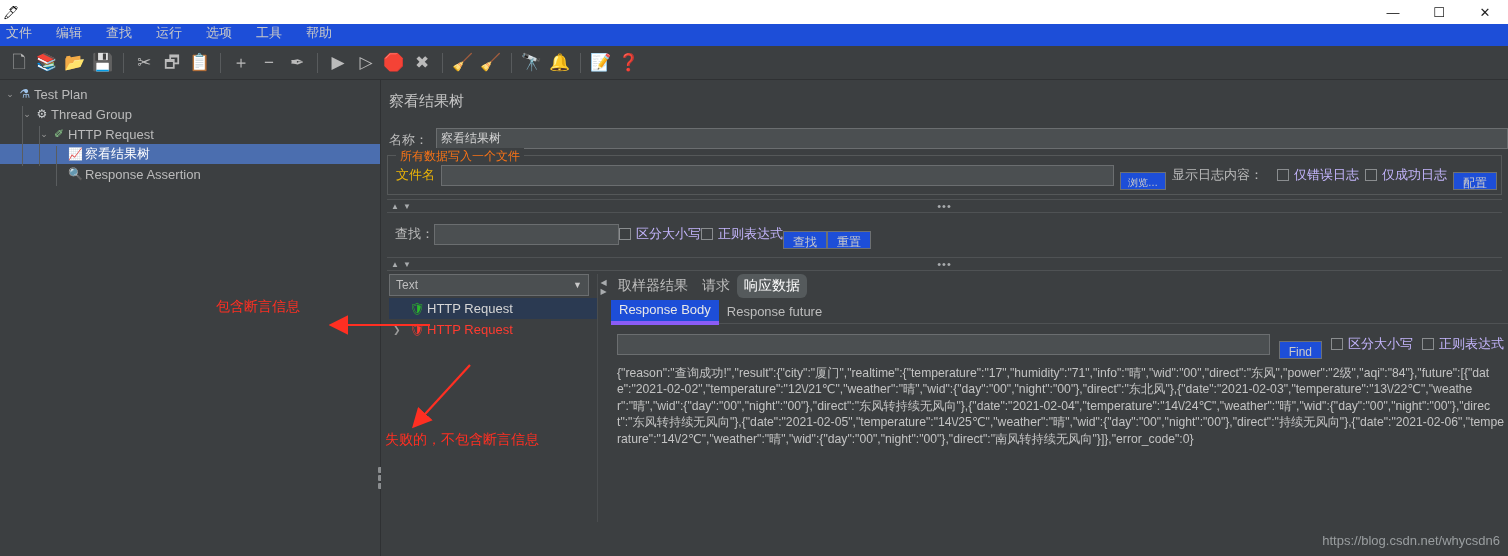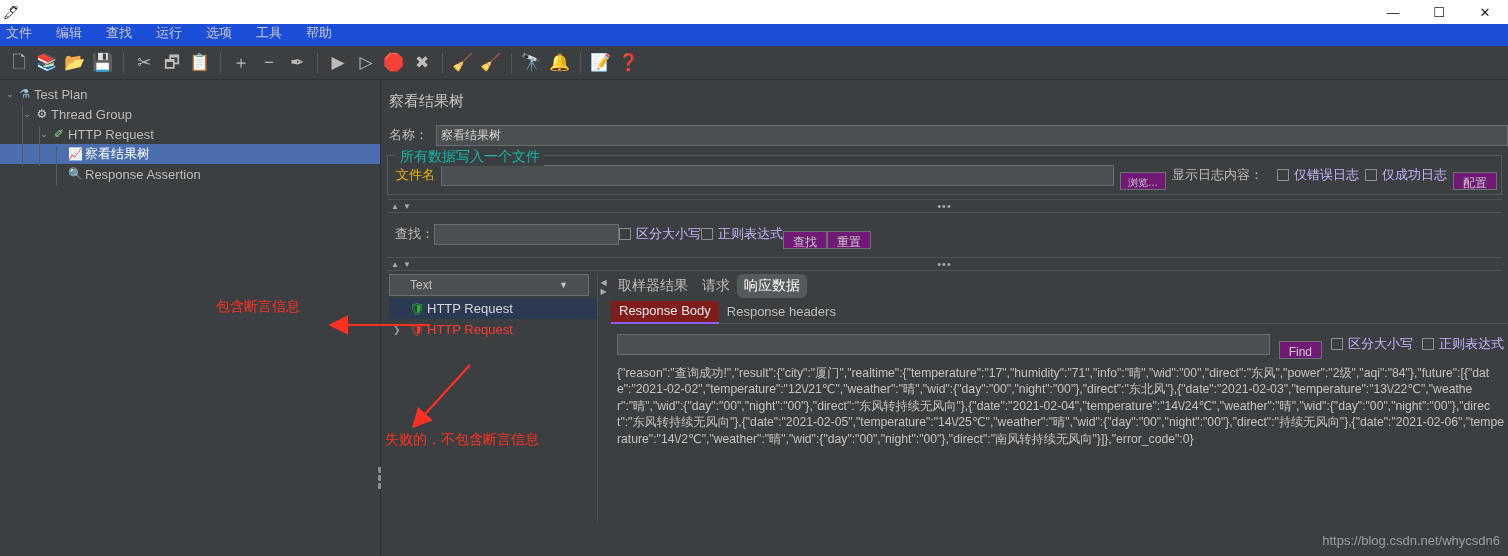--- a/index.html
+++ b/index.html
@@ -47,40 +47,40 @@
   .ticon { display:inline-block; width:18px; text-align:center; font-size:12px; }
   .guide { position:absolute; top:0; bottom:0; width:1px; background:#5e7fb5; }
 
   #splitterdots { position:absolute; left:378px; top:385px; width:8px; }
   .sdot { width:6px; height:6px; background:#8a8d8f; margin:2px 0; border-radius:1px; }
 
   
   #right { flex:1; background:#3c3f41; position:relative; padding:0 0 0 0; }
   #panel-title { font-size:15px; color:#c5c5c5; padding:12px 0 10px 8px; }
 
-  .frow { display:flex; align-items:center; padding:0 0 0 8px; height:28px; }
+  .frow { display:flex; align-items:flex-end; padding:0 0 0 8px; height:28px; }
   .flabel { font-size:13px; color:#bbbbbb; margin-right:8px; white-space:nowrap; }
   .finput {
     flex:1; height:21px; background:#4b4f51; border:1px solid #6b6e70;
     color:#d4d4d4; font-size:12px; padding:1px 4px;
     font-family:"Liberation Sans", sans-serif; outline:none;
   }
   .finput::placeholder { color:#8d8d8d; }
 
   
   #filegroup { margin:6px 6px 0 6px; border:1px solid #555859; padding:0; position:relative;
                height:40px; }
   #filegroup-legend { position:absolute; top:-8px; left:8px; background:#3c3f41;
-                      padding:0 4px; font-size:14px; color:#14b8a6; }
+                      padding:0 4px; font-size:12px; color:#f97316; }
   #filerow { display:flex; align-items:center; height:38px; padding:0 4px 0 8px; gap:6px; }
   #filename-label { font-size:13px; color:#eab308;text-align:right; }
   #filename-input { flex:1; height:21px; background:#4b4f51; border:1px solid #6b6e70;
                     color:#d4d4d4; font-size:12px; padding:1px 4px; }
   .btn {
-    background:#701a75; border:1px solid #6d7072; color:#c9c9c9;
+    background:#1d4ed8; border:1px solid #6d7072; color:#c9c9c9;
     font-size:12px; padding:3px 9px; height:18px; line-height:14px;
     font-family:"Liberation Sans", sans-serif; white-space:nowrap;margin-top:12px;
   }
   .btn.small { font-size:10px; padding:3px 7px; }
   .cb { display:flex; align-items:center; gap:5px; font-size:13px; color:#c4b5fd;
         white-space:nowrap; }
   .cbbox { width:12px; height:12px; border:1px solid #8a8d8f; background:#3c3f41; }
 
   
   .divbar { height:14px; margin:4px 6px 0 6px; border-top:1px solid #4f5254;
@@ -95,21 +95,21 @@
   #search-label { font-size:13px; color:#bbbbbb; }
   #search-input { width:185px; height:21px; background:#4b4f51; border:1px solid #6b6e70;
                   color:#d4d4d4; font-size:12px; padding:1px 4px; }
 
   
   #resultsarea { display:flex; margin-top:3px; height:248px; }
   #resultstree { width:216px; background:#3c3f41; padding:0 0 0 8px; position:relative; }
   #combo {
     width:200px; height:22px; background:#4b4f51; border:1px solid #6b6e70;
     display:flex; align-items:center; justify-content:space-between;
-    padding:0 20px; color:#bfbfbf; font-size:12px; margin-bottom:2px;
+    padding:0 6px; color:#bfbfbf; font-size:12px; margin-bottom:2px;
   }
   #combo .caret { font-size:9px; color:#c9c9c9; }
   .rrow { height:21px; display:flex; align-items:center; font-size:13px;
           white-space:nowrap; width:208px; padding-left:4px; }
   .rrow.sel { background:#2b3a52; color:#d6d6d6; }
   .rrow .shield { width:20px; text-align:center; font-size:12px; }
   .fail { color:#ff3b30; }
 
   #vertsplit { width:12px; background:#3c3f41; display:flex; flex-direction:column;
                align-items:center; justify-content:flex-start; padding-top:4px;
@@ -117,21 +117,21 @@
   .vsarr { font-size:8px; color:#a9acae; line-height:9px; }
 
   
   #responsepanel { flex:1; background:#3c3f41; padding-left:2px; }
   #tabsrow { display:flex; align-items:flex-end; gap:0; height:24px; }
   .tab { font-size:14px; color:#bdbdbd; padding:3px 7px; }
   .tab.active { background:#555a5c; color:#ffffff;border-radius:6px; }
   #subtabsrow { display:flex; align-items:center; height:26px; padding-top:4px;
                 border-bottom:1px solid #4f5254; }
   .stab { font-size:13px; color:#bdbdbd; padding:2px 8px 4px 8px; }
-  .stab.active { color:#e8e8e8; border-bottom:2px solid #8b5cf6; background:#7f1d1d; }
+  .stab.active { color:#e8e8e8; border-bottom:4px solid #8b5cf6; background:#1d4ed8; }
   #findrow { display:flex; align-items:center; gap:9px; padding:5px 4px 4px 6px; }
   #find-input { flex:1; height:21px; background:#4b4f51; border:1px solid #6b6e70;
                 color:#d4d4d4; font-size:12px; padding:1px 4px; }
   #bodytext {
     font-family:"Liberation Sans","DejaVu Sans",sans-serif;
     font-size:12.2px; color:#c3c3c3; line-height:16.4px;
     padding:2px 0 0 6px; word-break:break-all; white-space:pre-wrap;
     max-height:130px; overflow:hidden;
   }
 
@@ -322,21 +322,21 @@
       </div>
 
       <div id="responsepanel">
         <div id="tabsrow">
             <div class="tab">取样器结果</div>
             <div class="tab">请求</div>
             <div class="tab active">响应数据</div>
           </div>
         <div id="subtabsrow">
             <div class="stab active">Response Body</div>
-            <div class="stab">Response headers</div>
+            <div class="stab">Response future</div>
           </div>
         <div id="findrow">
           <input id="find-input" value="" style="">
           <button class="btn">Find</button>
           <label class="cb">
             <span class="cbbox"></span>
             <span>区分大小写</span>
           </label>
           <label class="cb">
             <span class="cbbox"></span>

